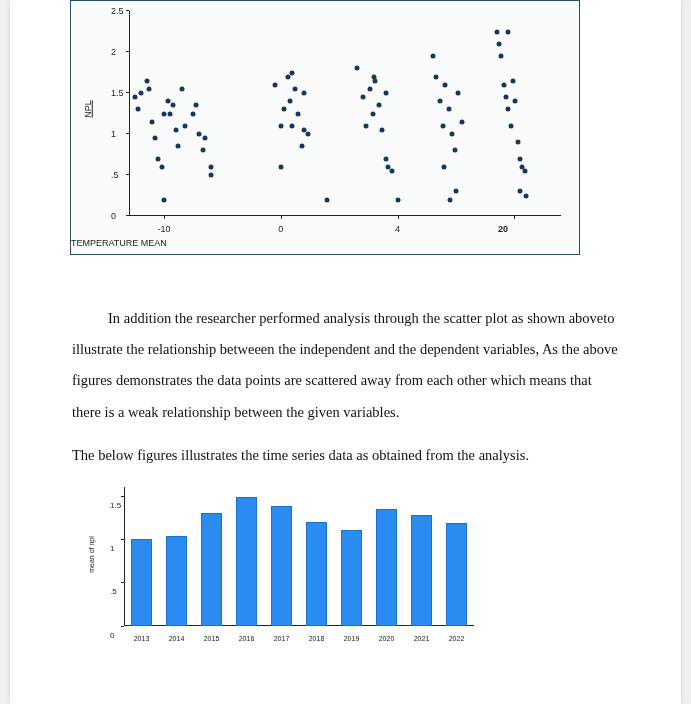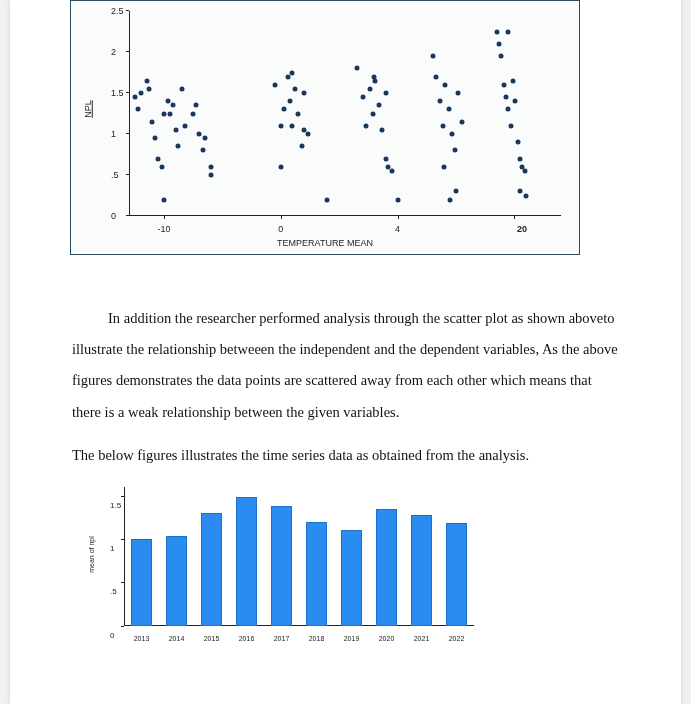--- a/index.html
+++ b/index.html
@@ -38,21 +38,21 @@
   .scatter-axis-x { position:absolute; left:0; right:0; bottom:0; height:1px; background:#222; }
   .scatter-axis-y { position:absolute; left:0; top:0; bottom:0; width:1px; background:#222; }
   .scatter-pt {
     position:absolute; width:5px; height:5px; border-radius:50%;
     background:#1b365d; transform:translate(-50%, 50%);
   }
   .sx-tick { position:absolute; bottom:-3px; width:1px; height:3px; background:#222; }
   .sx-lab  { position:absolute; bottom:-18px; transform:translateX(-50%); font:9px Arial,sans-serif; color:#222;margin-top:28px; }
   .sy-tick { position:absolute; left:-3px;  width:3px; height:1px; background:#222; }
   .sy-lab  { position:absolute; left:-18px; transform:translateY(50%); font:9px Arial,sans-serif; color:#222; }
-  .sx-title{ position:absolute; bottom:6px; left:0; right:0; text-align:center; font:9px Arial,sans-serif; color:#222; }
+  .sx-title{ position:absolute; bottom:6px; left:0; right:0; font:9px Arial,sans-serif; color:#222; }
   .sy-title{ position:absolute; left:10px; top:0; bottom:38px; width:14px; display:flex; align-items:center; justify-content:center; }
   .sy-title span{ transform:rotate(-90deg); font:9px Arial,sans-serif; color:#222; white-space:nowrap; text-decoration:underline; }
   
   .body-text { margin-top: 48px; font-size: 14.5px; line-height: 2.15; color:#111; }
   .body-text p.indent { text-indent: 36px; }
   .body-text h4 { font-weight:bold; margin-top:6px; font-size:14.5px; }
   .body-text p { margin: 12px; }
   
   .bar-wrap {
     width: 400px;
@@ -167,21 +167,21 @@
         <div class="scatter-pt" style="left: 379.459px; bottom: 184.5px;"></div>
         <div class="scatter-pt" style="left: 391.135px; bottom: 24.6px;"></div>
         <div class="scatter-pt" style="left: 396.973px; bottom: 20.5px;"></div>
         <div class="sx-tick" style="left: 35.027px;"></div>
         <div class="sx-lab" style="left: 35.027px;">-10</div>
         <div class="sx-tick" style="left: 151.784px;"></div>
         <div class="sx-lab" style="left: 151.784px;">0</div>
         <div class="sx-tick" style="left: 268.541px;"></div>
         <div class="sx-lab" style="left: 268.541px;">4</div>
         <div class="sx-tick" style="left: 385.297px;"></div>
-        <div class="sx-lab" style="left: 393px; font-weight: bold;">20</div>
+        <div class="sx-lab" style="left: 374px; font-weight: bold;">20</div>
         <div class="sy-tick" style="bottom: 0px;"></div>
         <div class="sy-lab" style="bottom: 0px;">0</div>
         <div class="sy-tick" style="bottom: 41px;"></div>
         <div class="sy-lab" style="bottom: 41px;">.5</div>
         <div class="sy-tick" style="bottom: 82px;"></div>
         <div class="sy-lab" style="bottom: 82px;">1</div>
         <div class="sy-tick" style="bottom: 123px;"></div>
         <div class="sy-lab" style="bottom: 123px;">1.5</div>
         <div class="sy-tick" style="bottom: 164px;"></div>
         <div class="sy-lab" style="bottom: 164px;">2</div>

